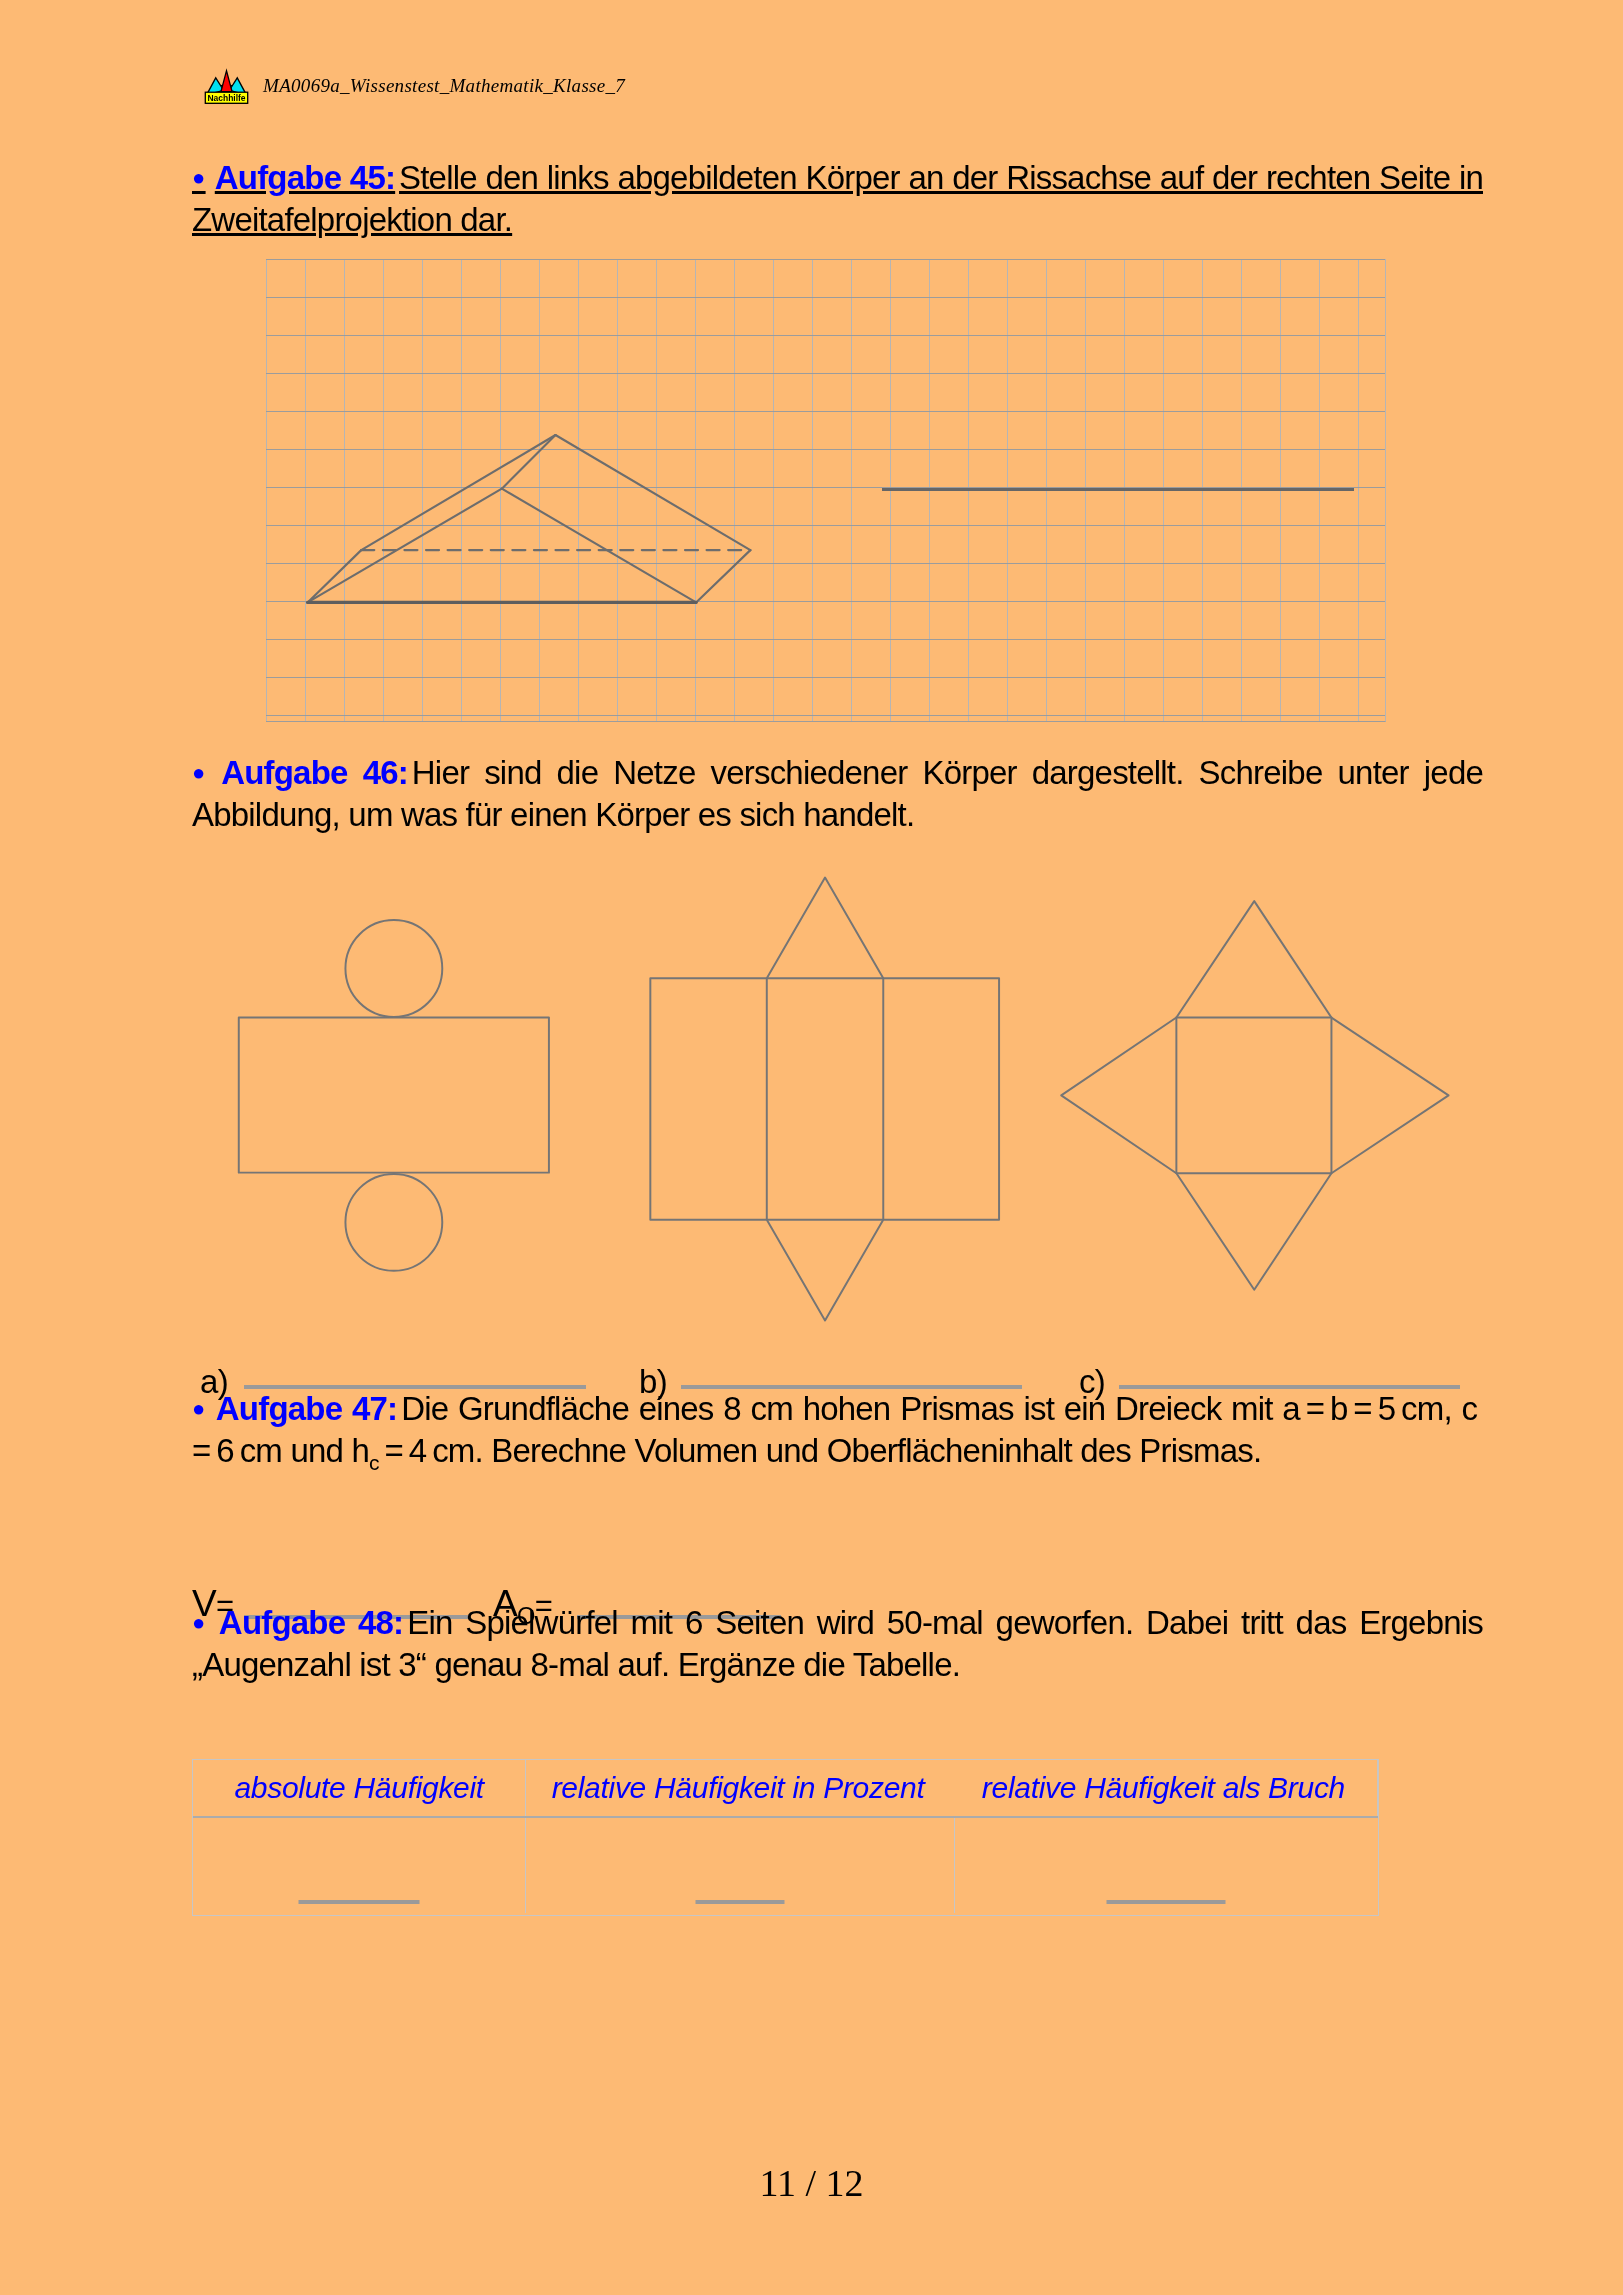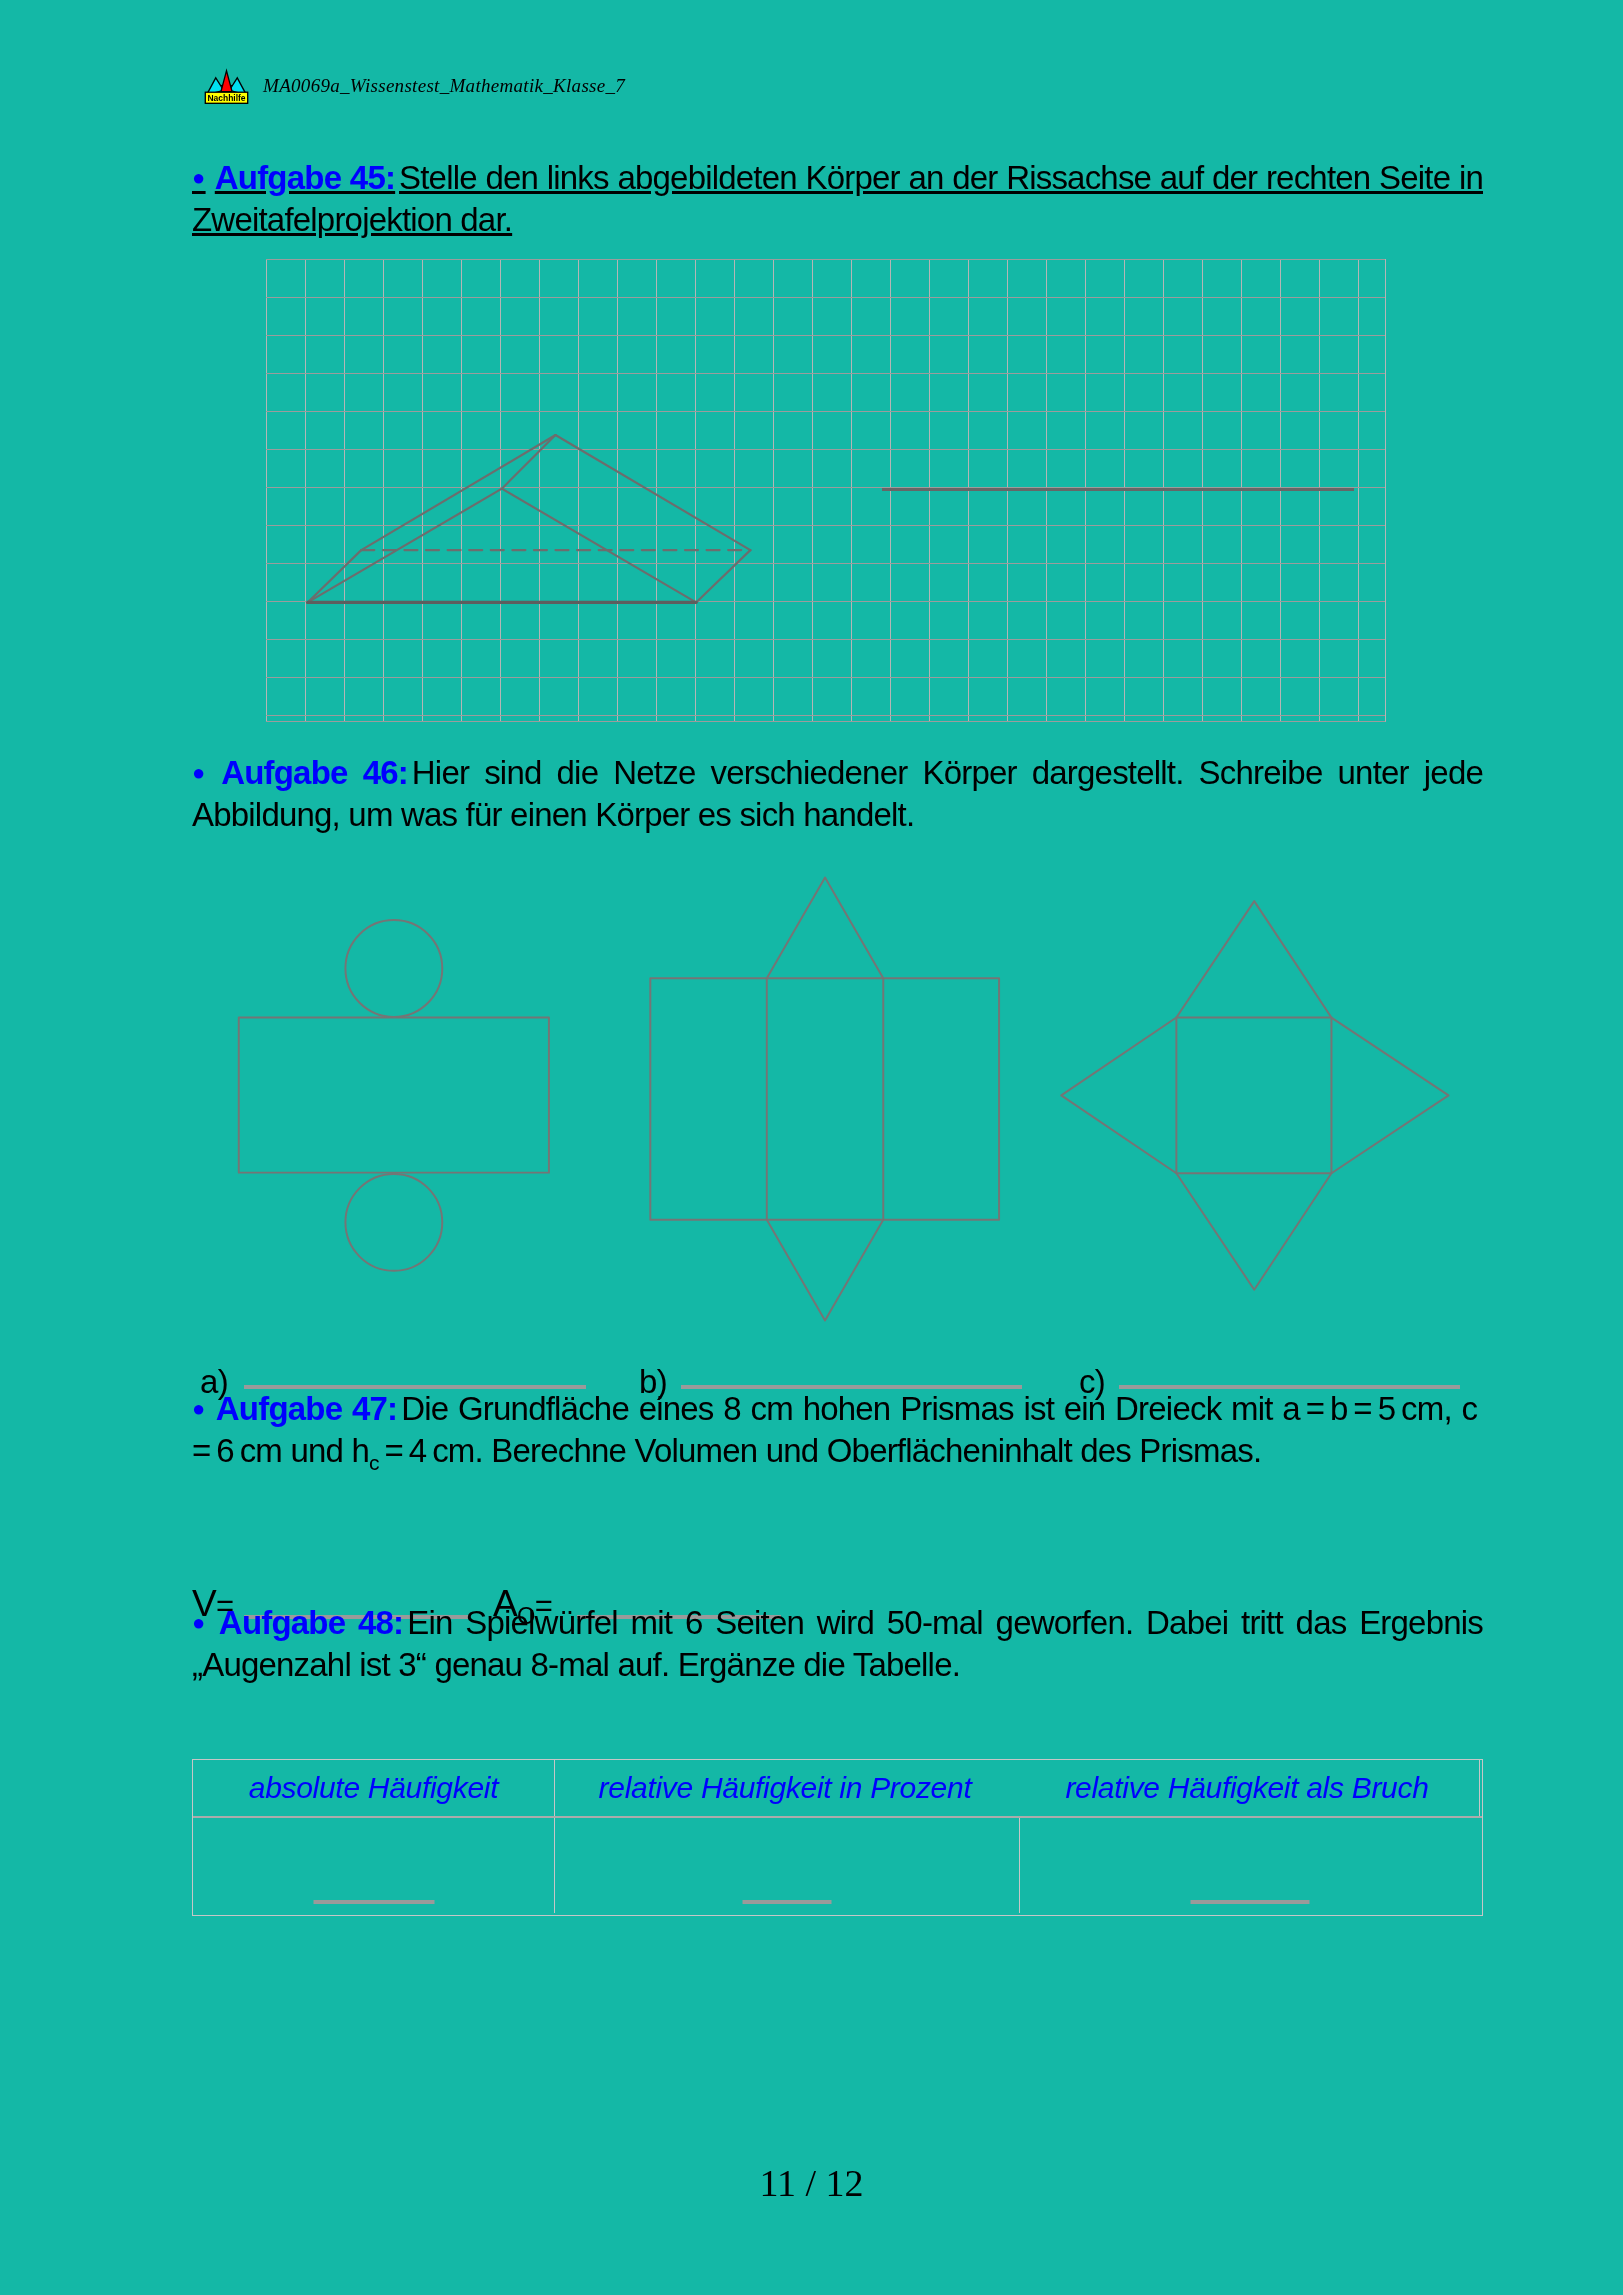--- a/index.html
+++ b/index.html
@@ -1,20 +1,20 @@
 <!DOCTYPE html>
 <html style="font-size:10.5px"><head>
 <meta charset="utf-8">
 <style>
   html,body{margin:0;padding:0;background:#e8e8e8;}
   .page{
     position:relative;
     width:1623px;
     height:2295px;
-    background:#14b8a6;
+    background:#fdba74;
     font-family:"Liberation Sans",sans-serif;
     color:#000;
     overflow:hidden;
   }
   
   .logo{position:absolute;left:204px;top:68px;width:45px;height:38px;}
   .doc-title{
     position:absolute;left:263px;top:75px;width:916px;
     font-family:"Liberation Serif",serif;font-style:italic;
     font-size:19px;letter-spacing:0.3px;white-space:nowrap;
@@ -42,21 +42,21 @@
   .rissachse{position:absolute;left:882px;top:488px;width:472px;height:3.3px;background:#666666;}
   
   .nets-svg{position:absolute;left:196px;top:871px;width:1296px;height:458px;}
   
   .abc-label{position:absolute;font-size:33px;letter-spacing:-0.7px;}
   .blank{position:absolute;height:3.9px;background:#9a9a9a;}
   .formula{position:absolute;font-size:37px;letter-spacing:-0.7px;}
   .formula sub{font-size:23.6px;}
   
   .freq-table{
-    position:absolute;left:192px;top:1759px;width:1291px;height:157px;
+    position:absolute;left:192px;top:1759px;width:1187px;height:157px;
     border:1.3px solid #c6c6c6;box-sizing:border-box;text-align:right;
   }
   .freq-header{
     display:flex;height:58px;box-sizing:border-box;
     border-bottom:2px solid #ababab;
   }
   .freq-header .cell{
     display:flex;align-items:center;justify-content:center;
     color:#0000ff;font-style:italic;font-size:30px;letter-spacing:-0.3px;
     box-sizing:border-box;

